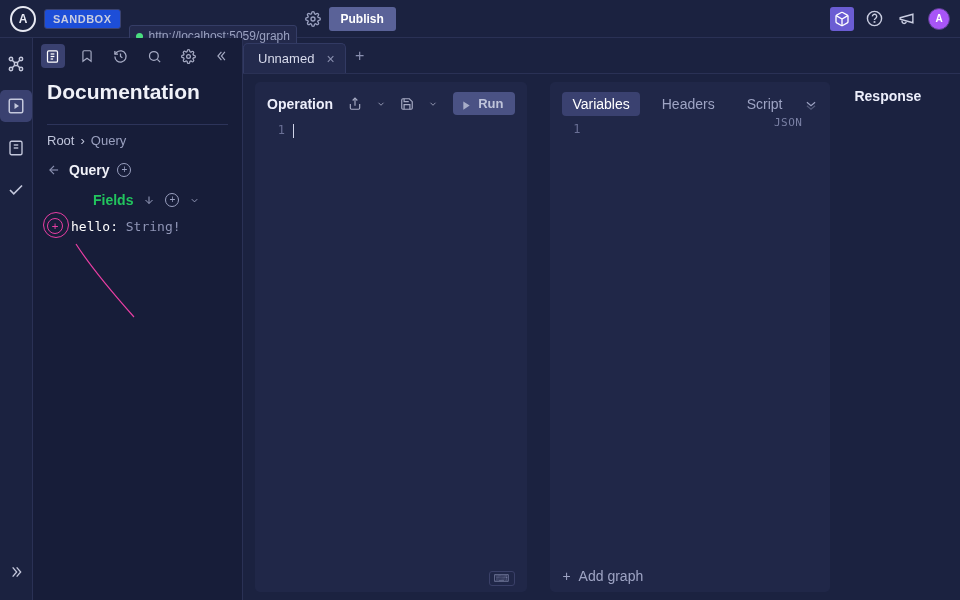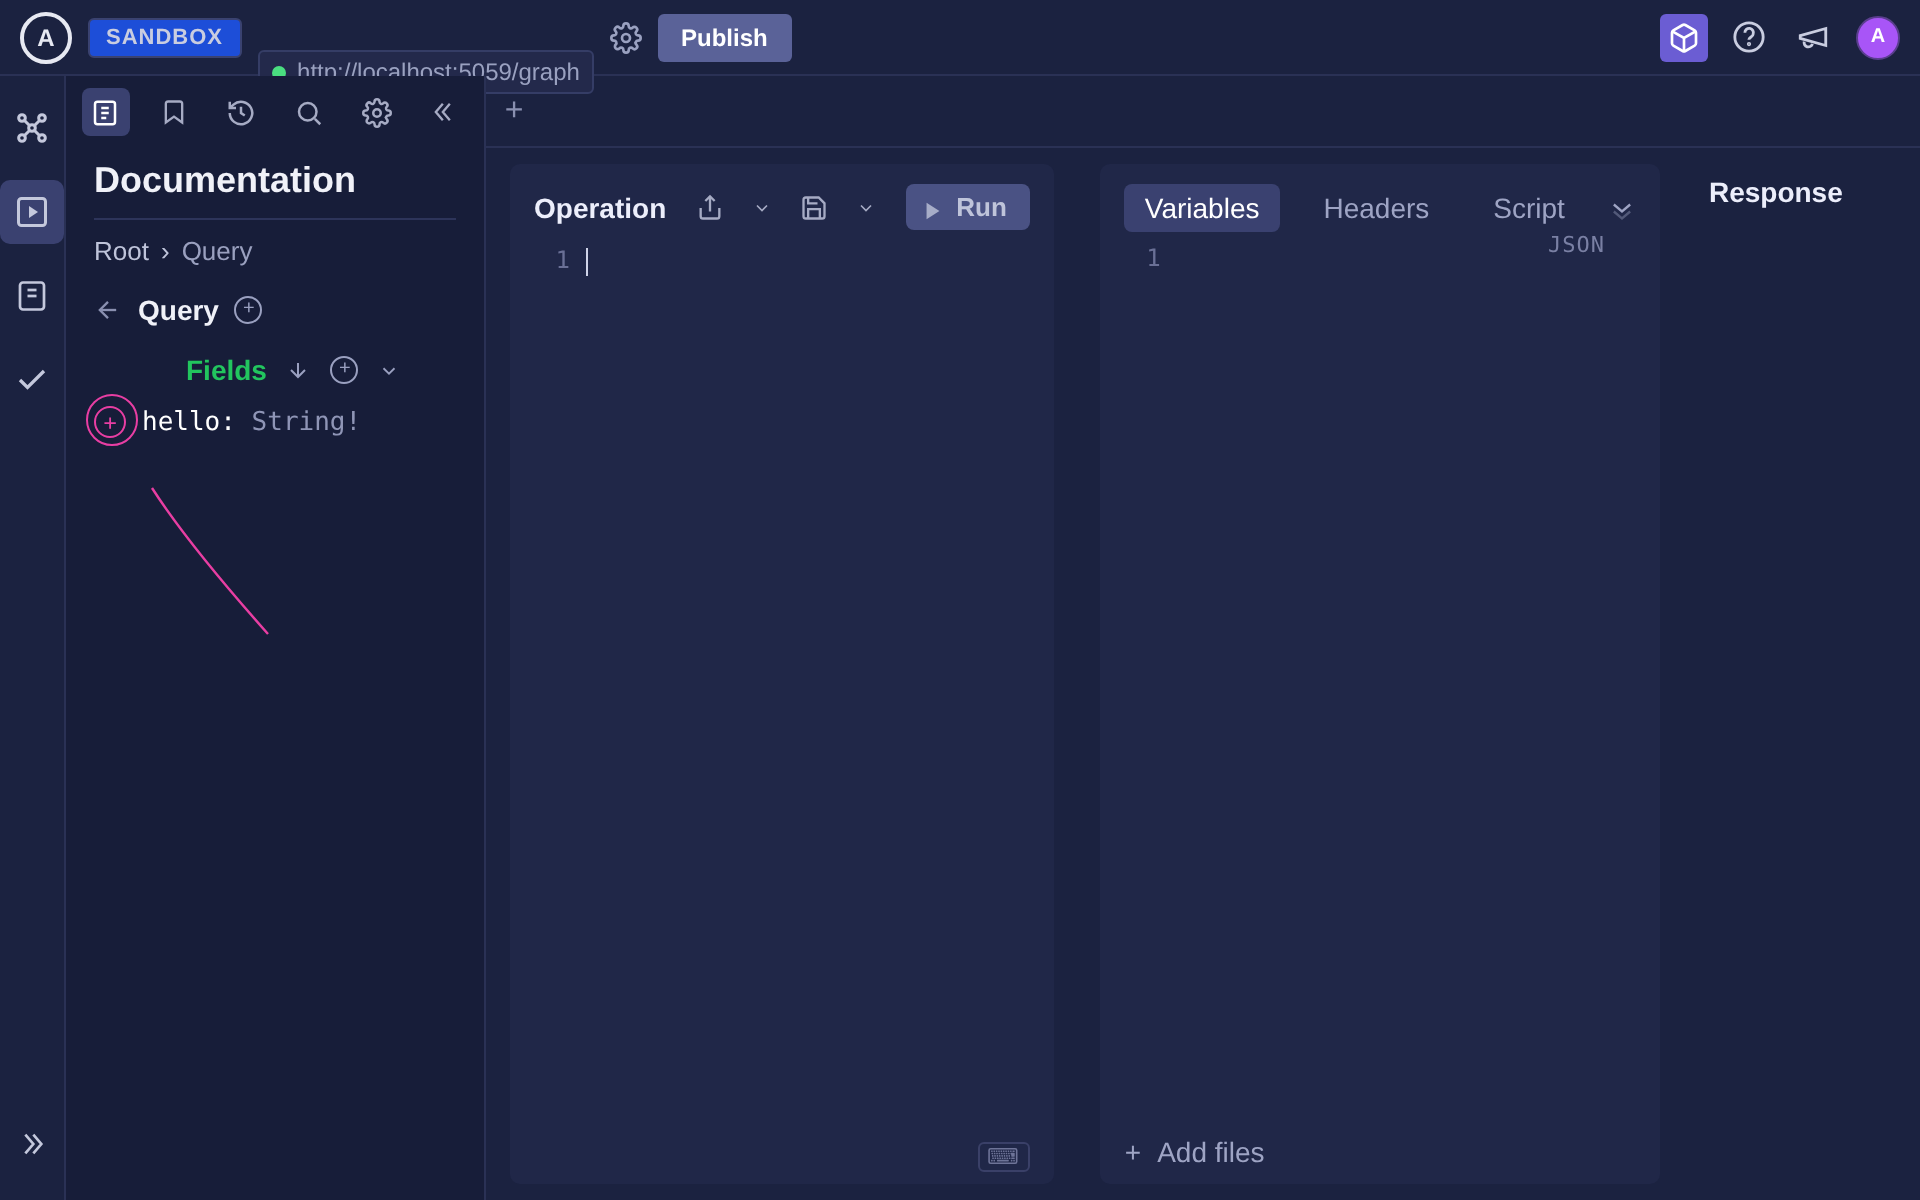--- a/index.html
+++ b/index.html
@@ -82,21 +82,21 @@
     padding:0 8px; gap:10px;
   }
   .side-tool {
     width:24px; height:24px; border-radius:4px;
     display:flex; align-items:center; justify-content:center;
     color:#a6abc4;
   }
   .side-tool.active { background:#3a4170; color:#fff;}
   .side-collapse { margin-left:auto; }
   .docs-body { padding: 6px 14px; }
-  .docs-title { font-size:18px; font-weight:700; margin-bottom:8px; color:#f0f1f8;}
+  .docs-title { font-size:21px; font-weight:700; margin-bottom:20px; color:#f0f1f8;}
   .docs-hr { border:none; border-top:1px solid #2d345a; margin-bottom:8px;}
   .crumbs { font-size:13px; color:#bfc4da; display:flex; align-items:center; gap:6px; margin-bottom:14px;}
   .crumbs .cur { color:#9aa0bf; }
   .type-row { display:flex; align-items:center; gap:8px; margin-bottom:14px; }
   .back-arrow { color:#8a90b0; }
   .type-name { font-weight:700; font-size:14px; color:#f0f1f8;}
   .circle-plus {
     width:14px; height:14px; border:1.2px solid #9aa0c0; border-radius:50%;
     display:inline-flex; align-items:center; justify-content:center;
     font-size:10px; color:#9aa0c0; line-height:1;
@@ -334,20 +334,24 @@
       </div>
     </div>
 
     <svg class="annotation-line" viewBox="0 0 70 80">
       <path d="M2 2 Q 20 30 60 75" stroke="#e83ea3" stroke-width="1.2" fill="none"></path>
     </svg>
   </div>
 
   <div class="workspace">
     <div class="tabs">
+      <div class="tab">
+        <span>Unnamed</span>
+        <span class="tab-close">×</span>
+      </div>
       <div class="tab-add">+</div>
     </div>
     <div class="cols">
       <div class="opcol">
 
         <div class="op-panel">
           <div class="op-header">
             <span class="op-title">Operation</span>
             <div class="spacer"></div>
             <span class="icon-btn">
@@ -402,21 +406,21 @@
                 </svg>
             </span>
           </div>
           <div class="vars-body">
             <span class="json-badge">JSON</span>
             <div class="gutter"><span>1</span></div>
             <div class="editor-content"></div>
           </div>
           <div class="add-files">
             <span class="plus">+</span>
-            <span>Add files</span>
+            <span>Add graph</span>
           </div>
         </div>
 
       </div>
       <div class="respcol">
         <div class="resp-title">Response</div>
       </div>
     </div>
   </div>
 

